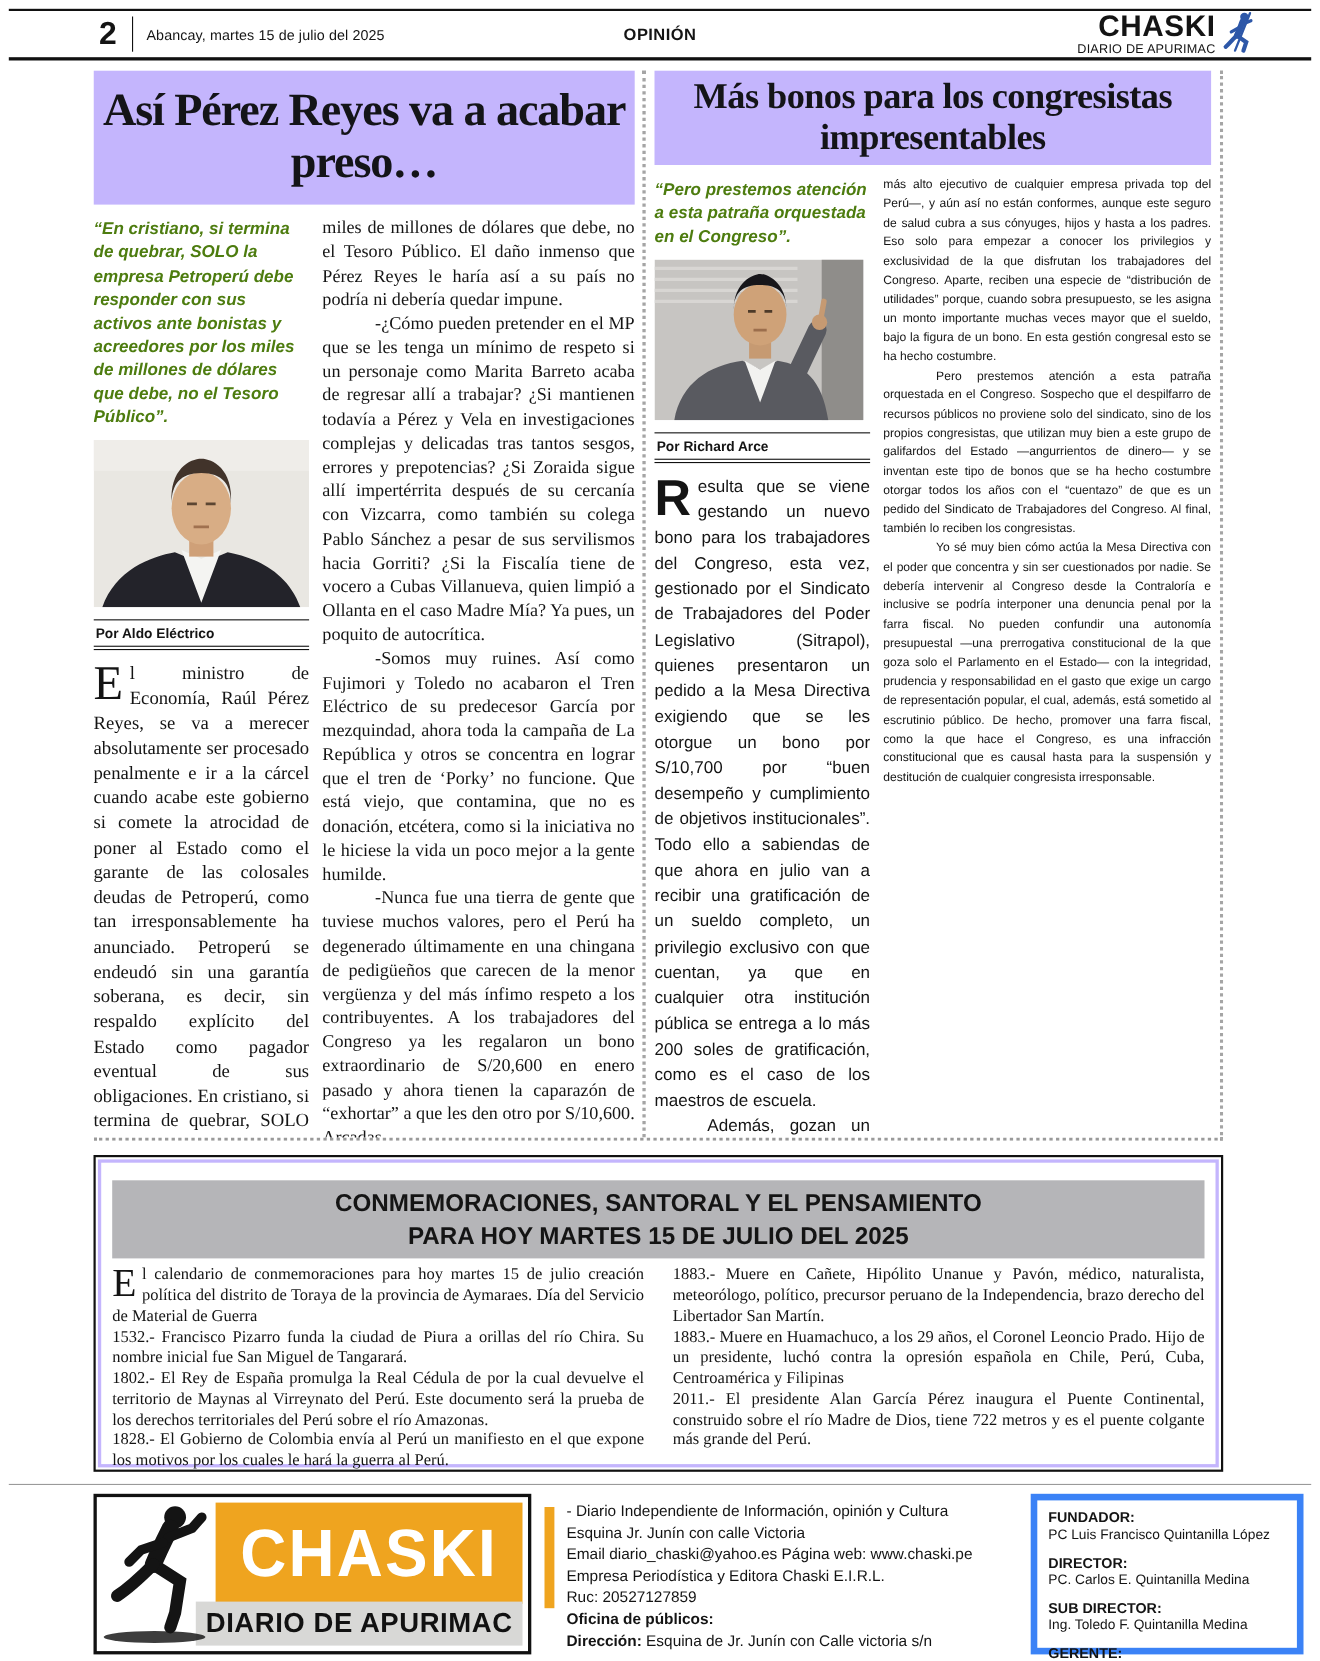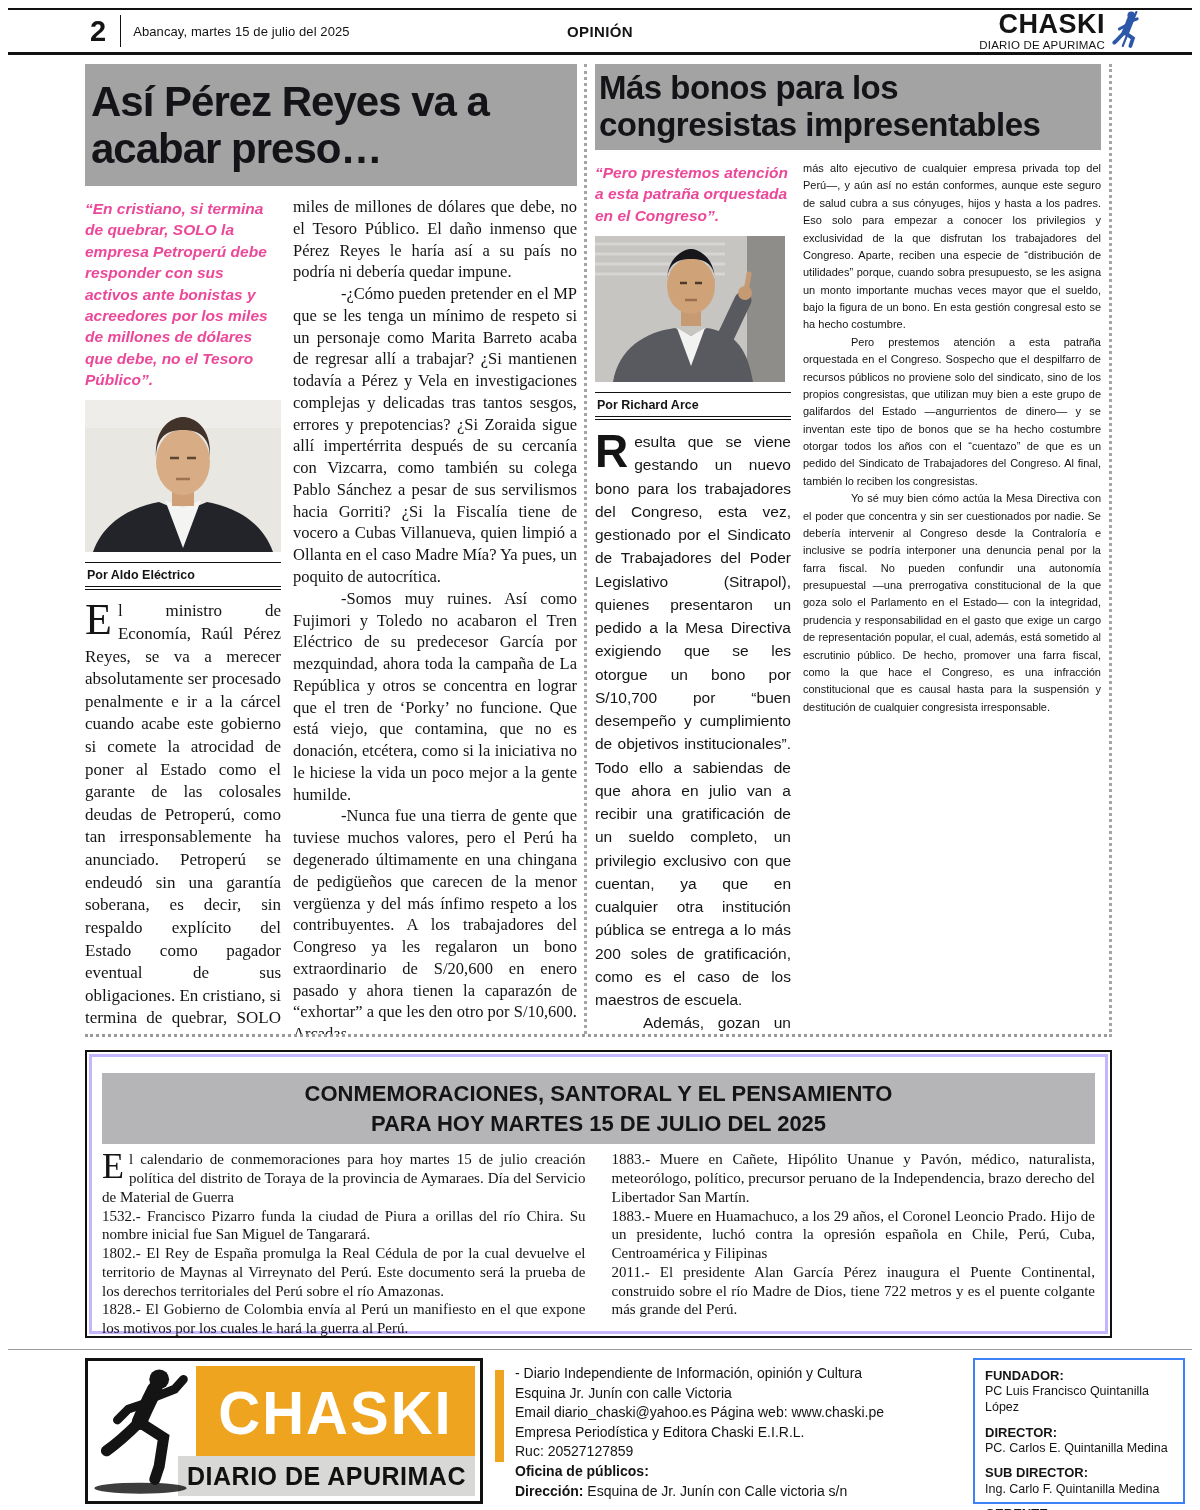--- a/index.html
+++ b/index.html
@@ -17,28 +17,28 @@
   .brand-name{font-size:27px;font-weight:800;letter-spacing:.5px;display:block;}
   .brand-sub{font-size:11.5px;letter-spacing:.2px;display:block;margin-top:2px;}
   .rule-head{position:absolute;left:8px;right:8px;top:52px;height:3px;background:#111;}
   
   .articles{position:absolute;left:85px;right:88px;top:64px;height:970px;display:flex;
             border-bottom:3px dotted #9a9a9a;border-right:3px dotted #a5a5a5;overflow:hidden;}
   .art-left{width:492px;flex:none;}
   .vdiv{width:18px;flex:none;position:relative;}
   .vdiv::after{content:"";position:absolute;left:7px;top:0;bottom:0;border-left:3px dotted #a5a5a5;}
   .art-right{flex:1;min-width:0;padding-right:8px;}
-  .title-bar{background:#a3a3a3;color:#141418;font-weight:800;
-             display:flex;align-items:center;justify-content:center;margin:0;}
+  .title-bar{background:#c4b5fd;color:#141418;text-align:center;font-weight:800;
+             display:flex;align-items:center;justify-content:center;margin:0;font-family:Liberation Serif, serif;}
   .title-left{font-size:42px;line-height:1.12;letter-spacing:-1px;height:122px;padding:0 6px;}
   .title-right{font-size:33px;line-height:1.12;letter-spacing:-.5px;height:86px;padding:0 4px;}
   .cols{display:flex;gap:12px;margin-top:10px;}
   .c-narrow{width:196px;flex:none;}
   .c-wide{flex:1;min-width:0;}
-  .quote{font-style:italic;font-weight:700;color:#ec4899;font-size:15.5px;line-height:1.38;
+  .quote{font-style:italic;font-weight:700;color:#4d7c0f;font-size:15.5px;line-height:1.38;
          margin:2px 0 10px 0;text-align:left;}
   .photo{display:block;margin:0 0 6px 0;}
   .byline{font-size:12.5px;font-weight:700;padding:5px 2px 4px 2px;
           border-top:1px solid #111;border-bottom:4px double #111;margin:0 0 10px 0;}
   .serifbody{font-family:"Liberation Serif","DejaVu Serif",serif;}
   p.body{margin:0;text-align:justify;hyphens:auto;}
   .art-left p.body{font-size:16.5px;line-height:1.32;}
   .art-left .c-narrow p.body{font-size:17px;line-height:1.33;}
   .art-right .c-narrow p.body{font-size:15.5px;line-height:1.5;}
   .art-right .c-wide p.body{font-size:11px;line-height:1.58;}
@@ -61,21 +61,21 @@
                display:flex;align-items:center;justify-content:center;}
   .logo-orange span{color:#fff;font-size:58px;font-weight:800;letter-spacing:2px;transform:scaleY(1.05);}
   .logo-gray{position:absolute;left:90px;right:5px;bottom:5px;height:40px;background:#d8d8d6;
              display:flex;align-items:center;justify-content:center;}
   .logo-gray span{font-size:25px;font-weight:800;letter-spacing:.5px;color:#111;}
   .logo-runner{position:absolute;left:2px;top:4px;z-index:2;}
   .info{flex:1;min-width:0;position:relative;padding:6px 0 0 20px;box-sizing:border-box;}
   .info-strip{position:absolute;left:0;top:12px;width:9px;height:92px;background:#efa41f;}
   .info p{margin:0;font-size:14px;line-height:1.4;}
   .info .blb{font-weight:700;}
-  .staff-box{width:212px;flex:none;border:2px solid #3b82f6;box-sizing:border-box;padding:8px 10px;}
+  .staff-box{width:248px;flex:none;border:6px solid #3b82f6;box-sizing:border-box;padding:8px 10px;}
   .staff-entry{margin-bottom:9px;}
   .staff-label{font-size:13px;font-weight:800;line-height:1.25;}
   .staff-name{font-size:12.5px;line-height:1.25;}
 </style>
 </head>
 <body>
 
 <div class="page">
 
   <div class="rule-top"></div>
@@ -243,21 +243,21 @@
       <div class="staff-entry">
         <div class="staff-label">FUNDADOR:</div>
         <div class="staff-name">PC Luis Francisco Quintanilla López</div>
       </div>
       <div class="staff-entry">
         <div class="staff-label">DIRECTOR:</div>
         <div class="staff-name">PC. Carlos E. Quintanilla Medina</div>
       </div>
       <div class="staff-entry">
         <div class="staff-label">SUB DIRECTOR:</div>
-        <div class="staff-name">Ing. Carlo F. Quintanilla Medina</div>
+        <div class="staff-name">Ing. Toledo F. Quintanilla Medina</div>
       </div>
       <div class="staff-entry">
         <div class="staff-label">GERENTE:</div>
 
       </div>
     </div>
   </footer>
 
 </div>
 

